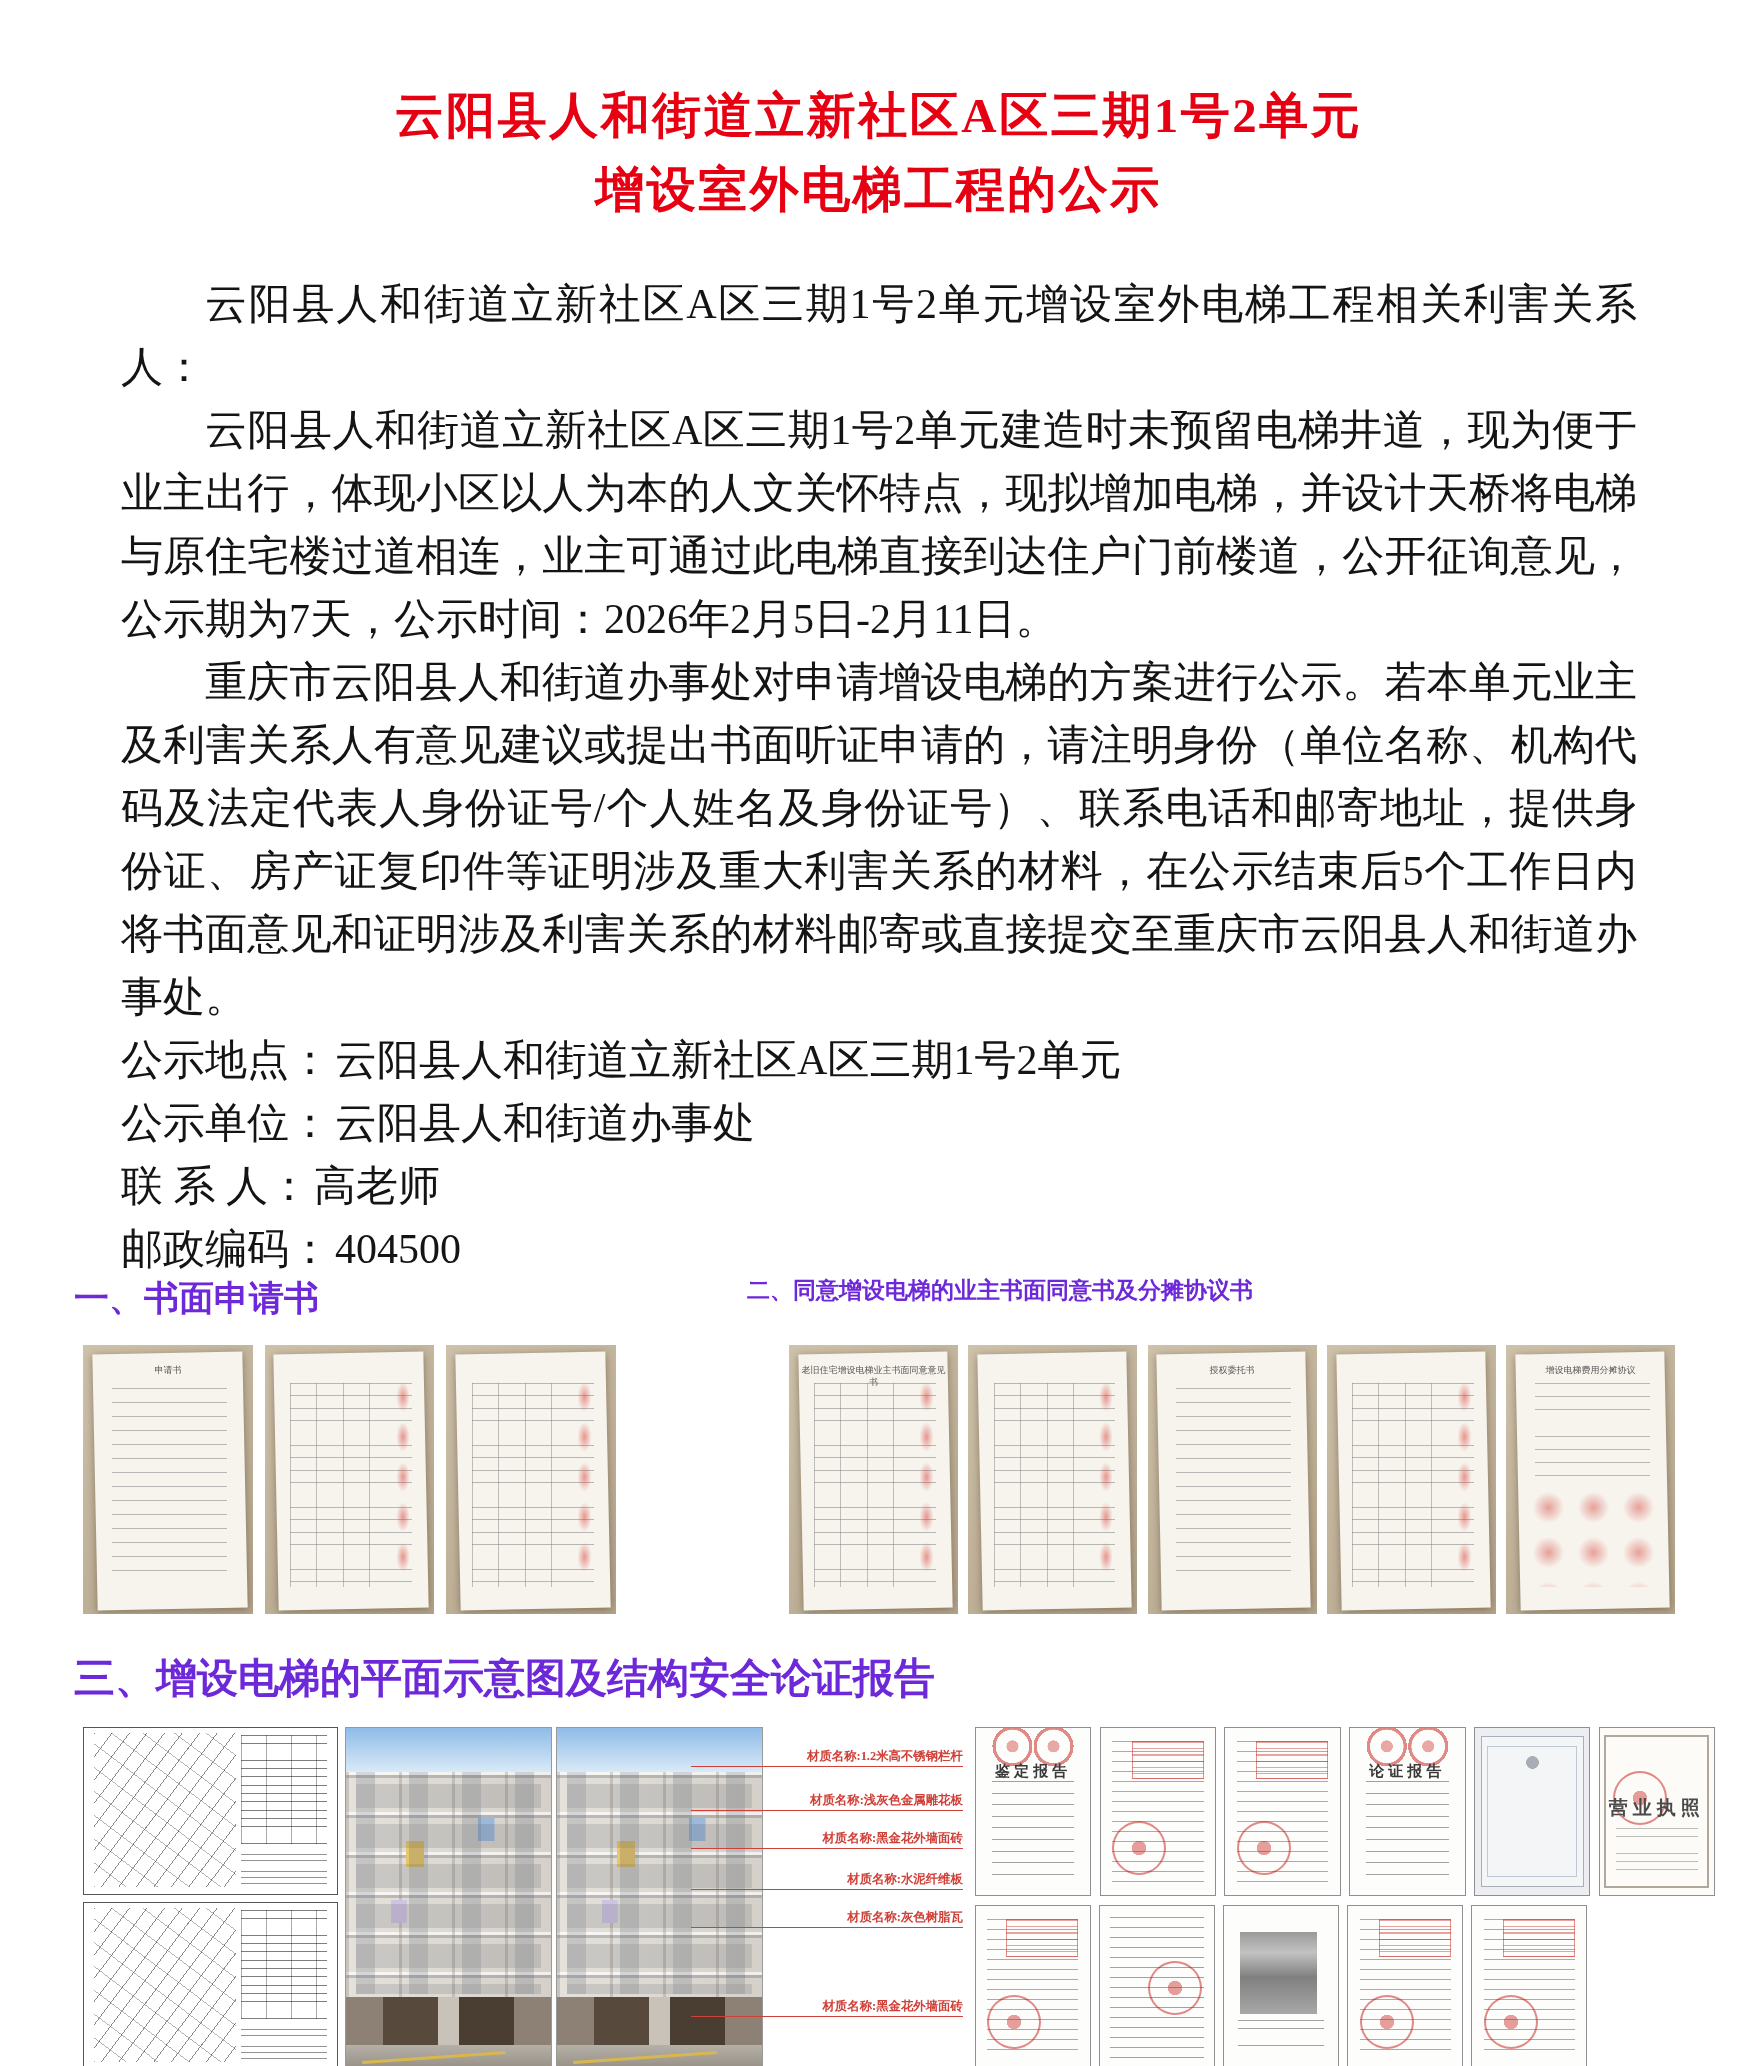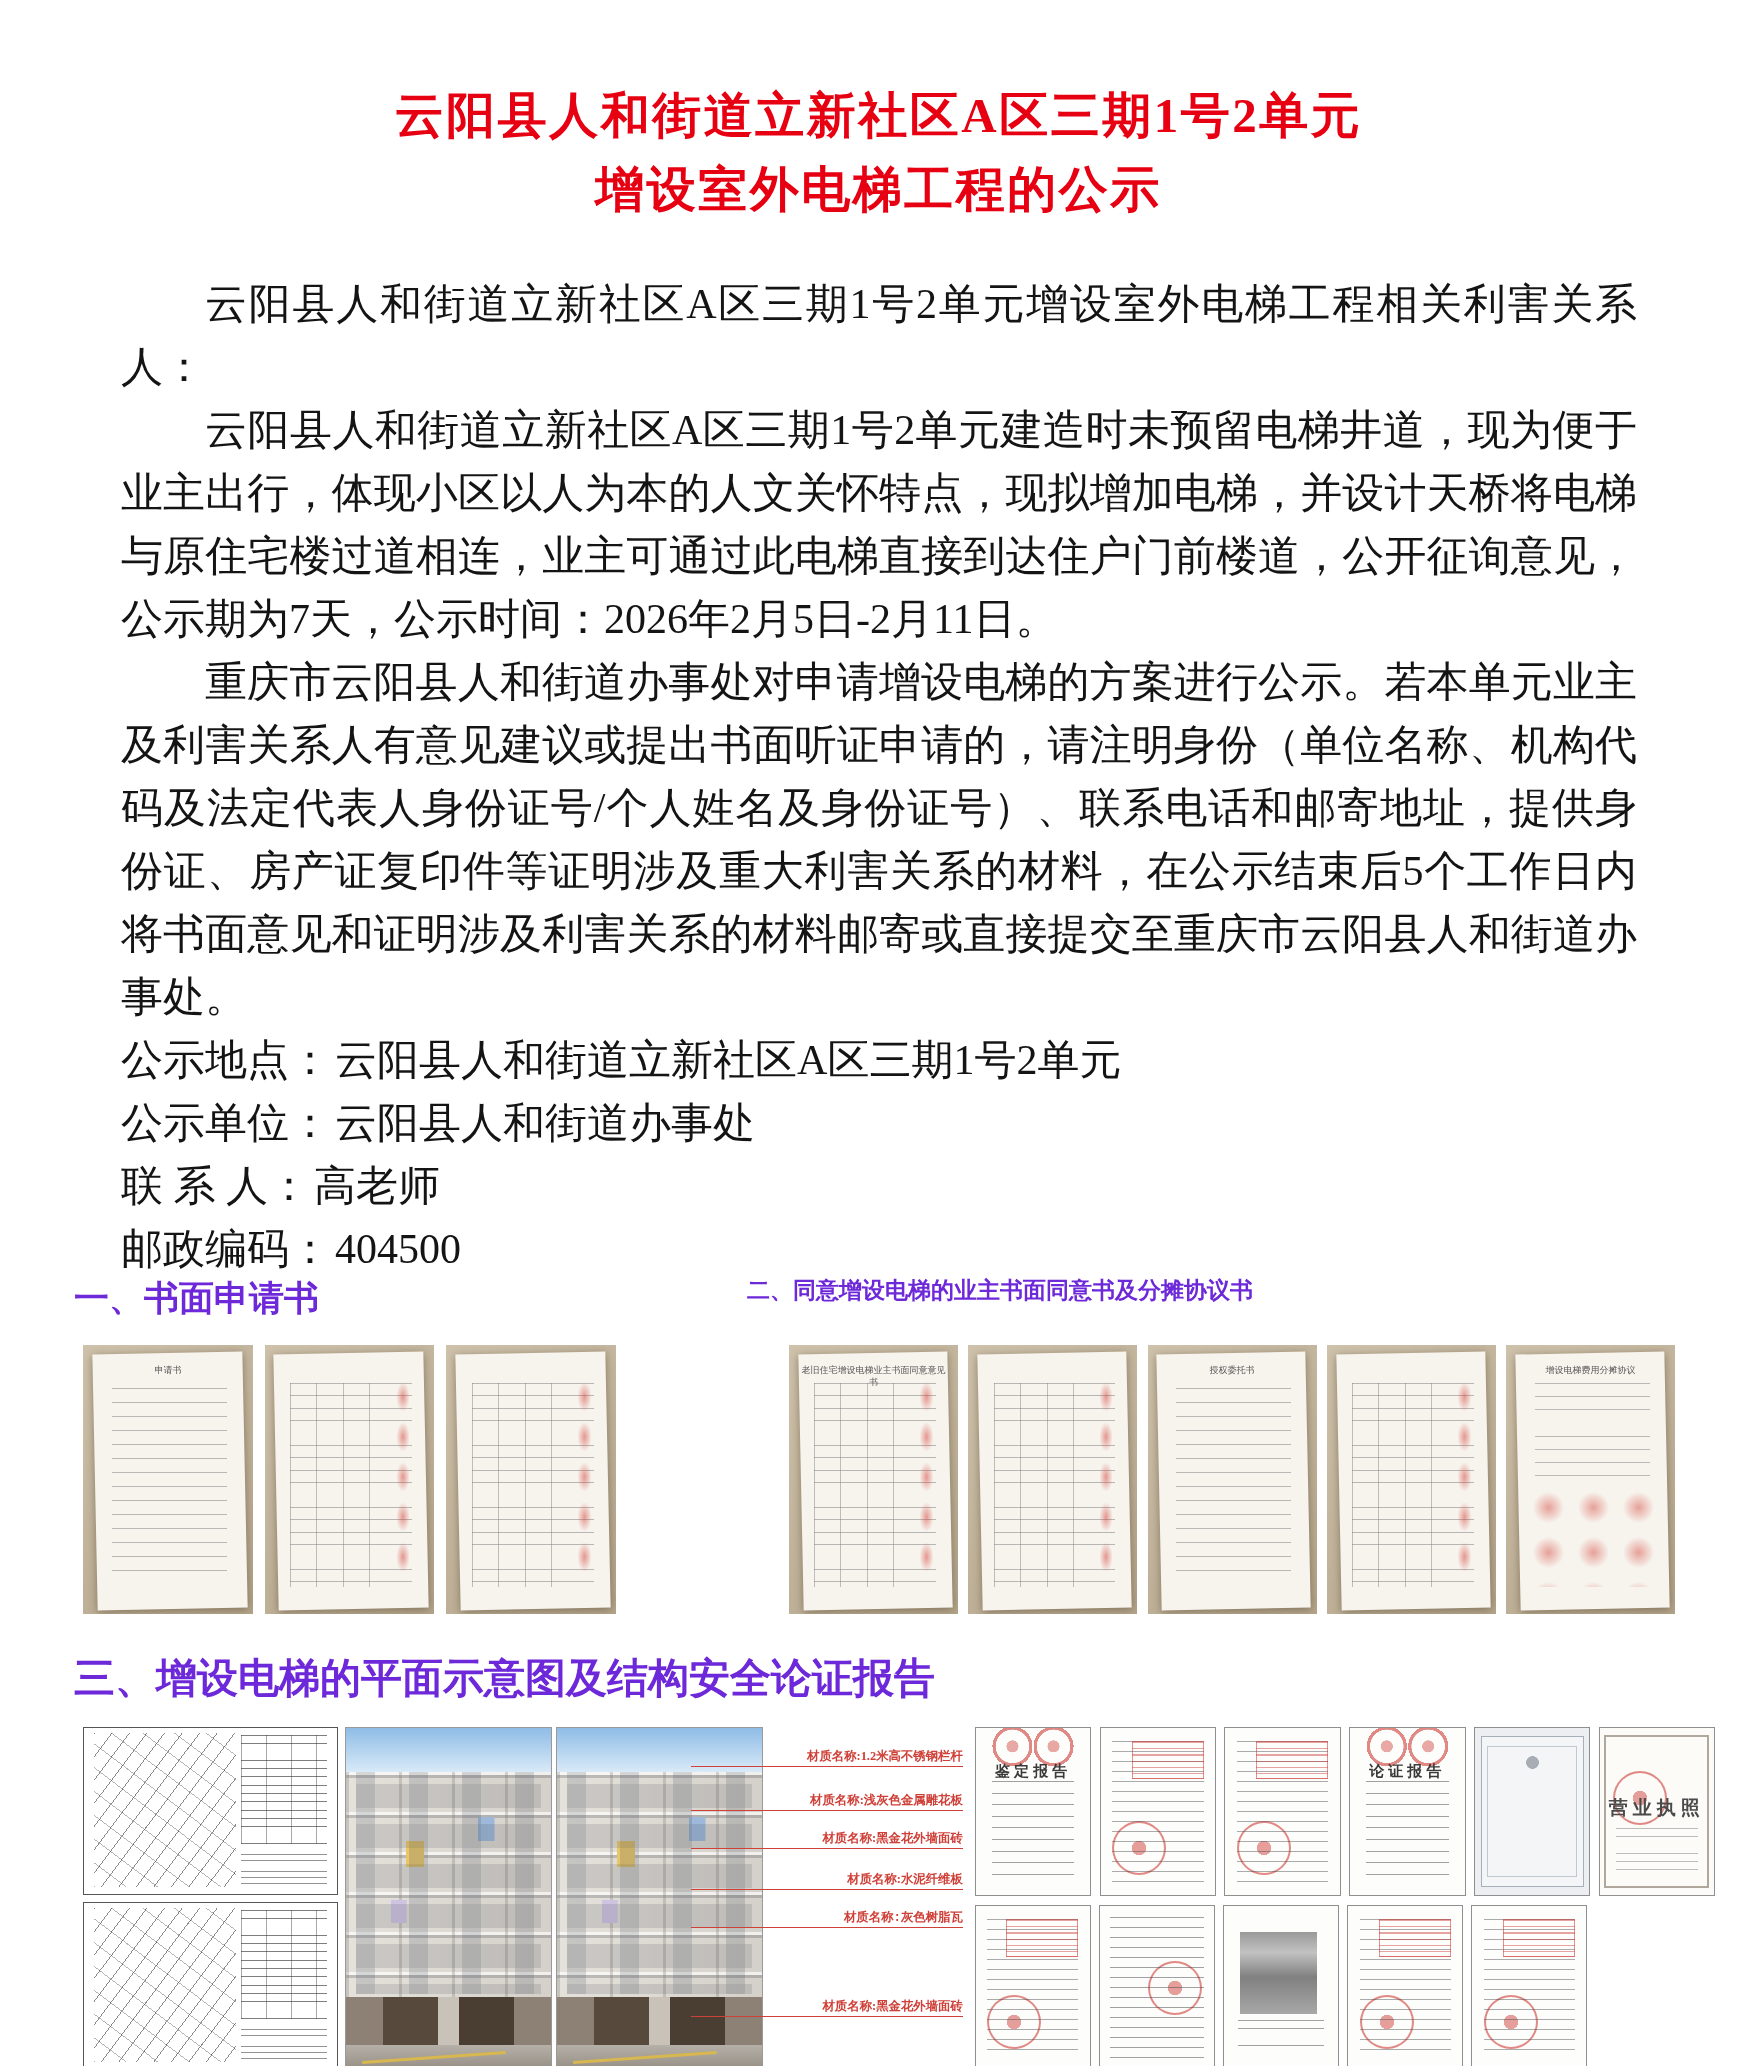--- a/index.html
+++ b/index.html
@@ -130,21 +130,21 @@
        background:#d8b84e;transform:rotate(-4deg);}
 
   
   .mlabels{position:absolute;top:0;left:207px;right:0;bottom:0;background:#ffffff;}
   .mlabel{position:absolute;left:-72px;right:4.1px;border-bottom:1.2px solid #cf4038;color:#cf4038;
           font-size:12.4px;text-align:right;padding-bottom:1.2px;white-space:nowrap;font-weight:700;}
   .mlabels div:nth-of-type(1){top:6%;}
   .mlabels div:nth-of-type(2){top:19%;}
   .mlabels div:nth-of-type(3){top:30%;}
   .mlabels div:nth-of-type(4){top:42%;}
-  .mlabels div:nth-of-type(5){top:53%;font-family:Liberation Mono, monospace;}
+  .mlabels div:nth-of-type(5){top:53%;}
   .mlabels div:nth-of-type(6){top:79%;}
 </style>
 </head>
 <body>
 
 <div id="page">
 
   <div class="title">
     <div>云阳县人和街道立新社区A区三期1号2单元</div>
     <div>增设室外电梯工程的公示</div>

